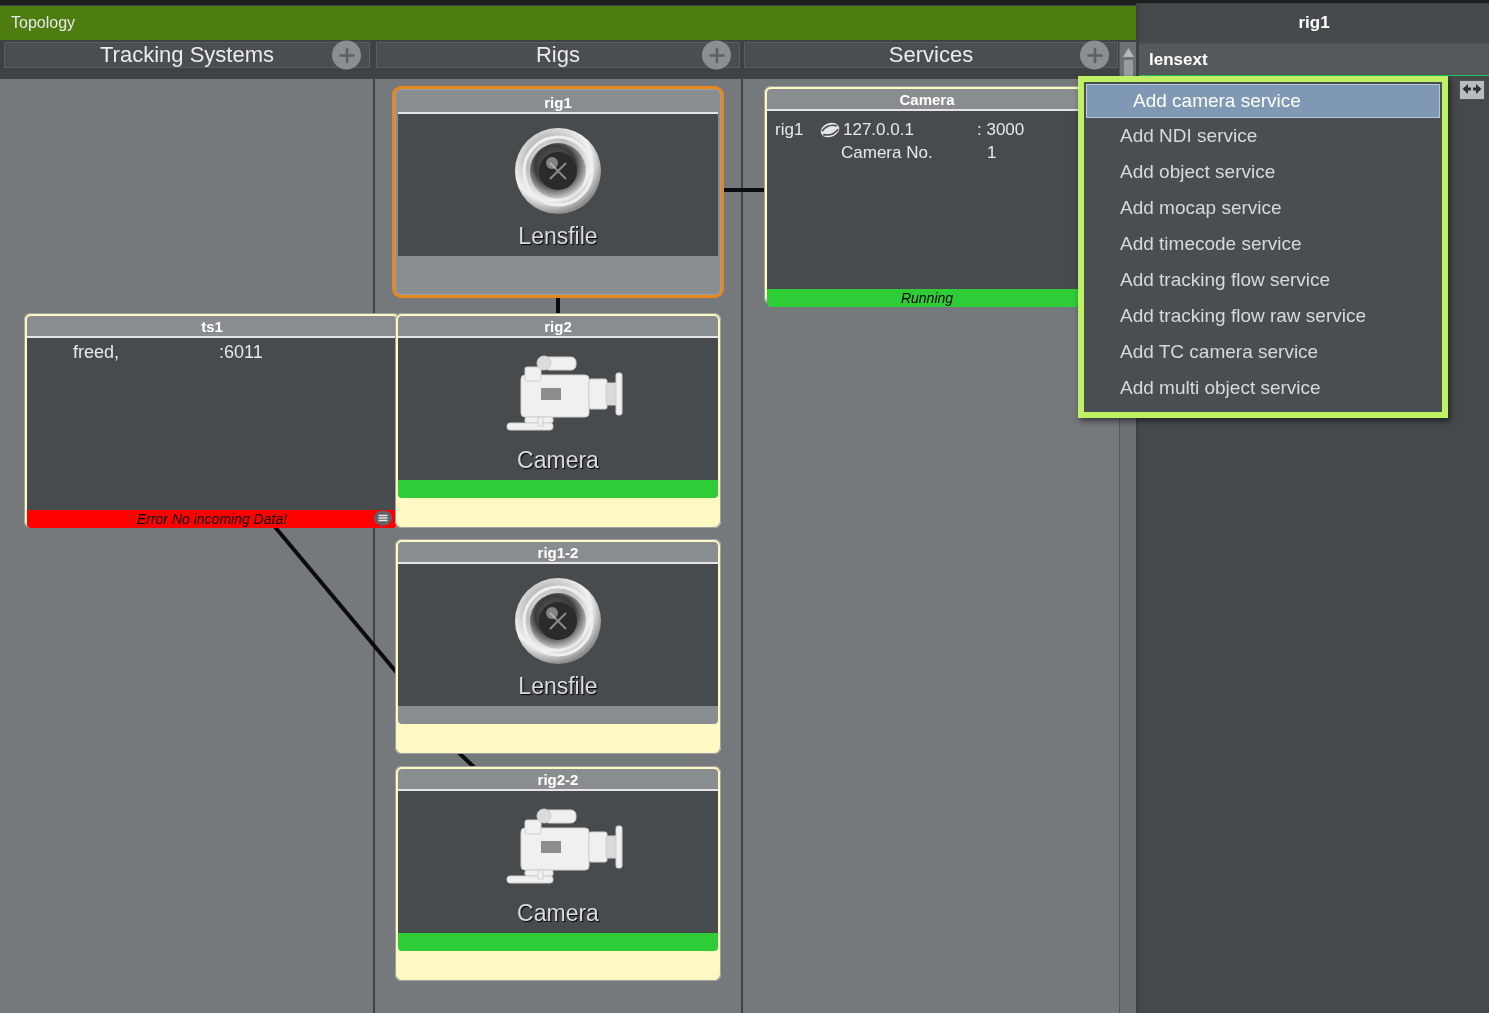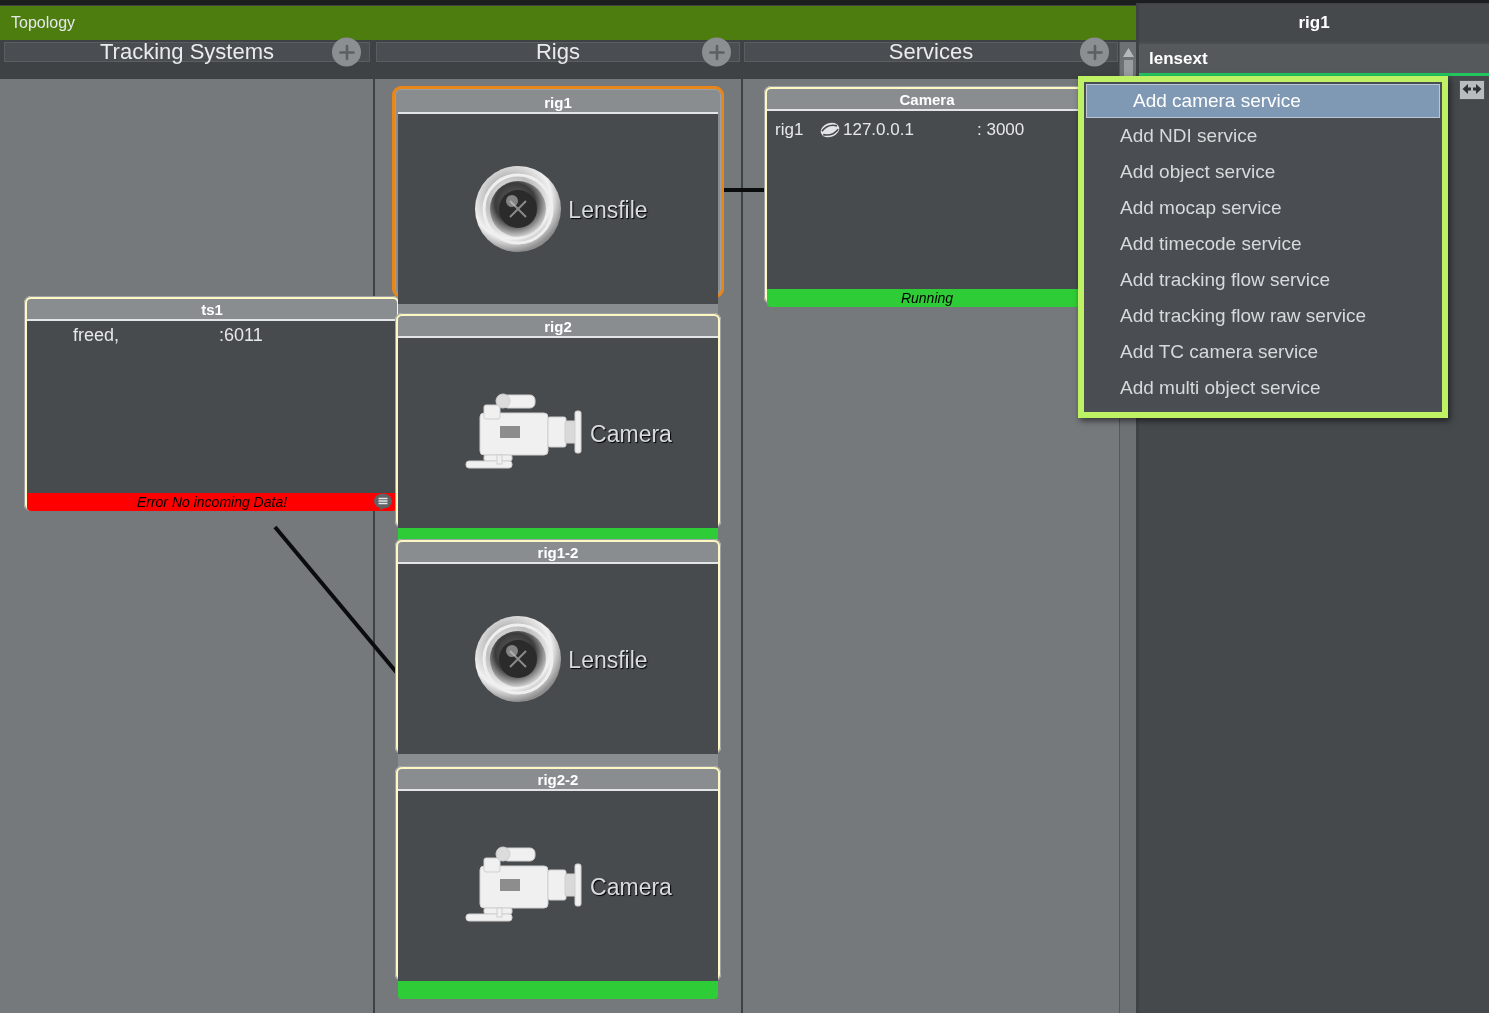--- a/index.html
+++ b/index.html
@@ -30,21 +30,21 @@
     display: flex; align-items: center; padding-left: 11px;
   }
   .window-title-right {
     position: absolute; left: 1139px; top: 4px; width: 350px; height: 38px;
     background: #45494c; color: #ffffff; font-size: 17px; font-weight: bold;
     display: flex; align-items: center; justify-content: center;
   }
 
   
   .col-header {
-    position: absolute; top: 42px; height: 20px;
+    position: absolute; top: 42px; height: 26px;
     background: #4a4e52;
     color: #e9ebec; font-size: 22px;
     display: flex; align-items: center; justify-content: center;
     border: 1px solid #5a5e62;
   }
   .col-header .plusbtn {
     position: absolute; right: 8px; top: 50%; transform: translateY(-50%);
     width: 29px; height: 29px; border-radius: 50%;
     background: #8b8f92;
     display: flex; align-items: center; justify-content: center;
@@ -95,23 +95,23 @@
   .foot-green { background: #2ecc36; }
   .foot-grey  { background: #8a8d90; }
   .foot-red   { background: #ff0000; color: #000; position: relative; }
   .foot-red .msgicon {
     position: absolute; right: 4px; top: 50%; transform: translateY(-50%);
     width: 20px; height: 18px;
   }
 
   
   .rig-body {
-    display: flex; flex-direction: row;
+    display: flex; flex-direction: column;
     align-items: center; justify-content: center;
-    height: 190px;
+    height: 142px;
   }
   .rig-caption {
     color: #d9dcde; font-size: 23px; margin-top: 2px;
     text-shadow: 1px 1px 1px #000;
   }
   .icon-lens { width: 100px; height: 100px; }
   .icon-cam  { width: 146px; height: 100px; }
 
   
   .svc-body { height: 178px; padding: 6px 8px 0 8px; color: #e6e8ea; font-size: 17px; }
@@ -149,21 +149,21 @@
 
   
   .right-panel {
     position: absolute; left: 1139px; top: 42px; width: 350px; height: 971px;
     background: #4a4e52;
   }
   .right-sub-header {
     position: absolute; left: 1139px; top: 44px; width: 350px; height: 32px;
     background: #55595c; color: #ffffff; font-size: 17px; font-weight: bold;
     display: flex; align-items: center; padding-left: 10px;
-    border-bottom: 3px solid #22c55e;
+    border-bottom: 1px solid #22c55e;
   }
   .right-bg-below {
     position: absolute; left: 1139px; top: 76px; width: 350px; height: 937px;
     background: #45494c;
   }
   .splitter-handle {
     position: absolute; left: 1459px; top: 80px; width: 26px; height: 20px;
     background: #b9bcbf; border: 1px solid #4e5256;
     display: flex; align-items: center; justify-content: center;
   }
@@ -250,21 +250,21 @@
 
     <line x1="350" y1="340" x2="396" y2="340"></line>
 
     <line x1="558" y1="215" x2="558" y2="238"></line>
 
     <line x1="275" y1="448" x2="397" y2="594"></line>
 
     <line x1="457" y1="672" x2="476" y2="690"></line>
   </svg>
 
-  <div class="node" style="left:24px; top:296px; width:376px; height:215px;">
+  <div class="node" style="left:24px; top:313px; width:376px; height:215px;">
     <div class="node-title">ts1</div>
     <div class="node-body ts-body">
       <span class="ts-proto">freed,</span>
       <span class="ts-port">:6011</span>
     </div>
     <div class="node-foot foot-red">
       <span>Error No incoming Data!</span>
       <span class="msgicon">
         <svg width="20" height="18" viewBox="0 0 20 18">
           <ellipse cx="10" cy="8" rx="9" ry="7.5" fill="#5f6366"></ellipse>
@@ -381,20 +381,24 @@
         <span class="svc-name">rig1</span>
         <span class="svc-globe">
           <svg width="22" height="18" viewBox="0 0 22 18">
             <ellipse cx="11" cy="9" rx="9.5" ry="7" fill="#e2e4e6" transform="rotate(-20 11 9)"></ellipse>
             <path d="M3 7.5 Q11 2 19 7.5 M3 11 Q11 16 19 11" stroke="#474b4e" stroke-width="1.6" fill="none" transform="rotate(-20 11 9)"></path>
           </svg>
         </span>
         <span class="svc-addr">127.0.0.1</span>
         <span class="svc-port">: 3000</span>
       </div>
+      <div class="svc-row2">
+        <span class="svc-label2">Camera No.</span>
+        <span class="svc-val2">1</span>
+      </div>
     </div>
     <div class="node-foot foot-green">
       <span>Running</span>
     </div>
   </div>
 
   <div class="vscroll">
     <div class="arrow-up">
       <svg width="11" height="9" viewBox="0 0 11 9">
           <path d="M5.5 0 L11 9 L0 9 Z" fill="#b6b9bc"></path>

